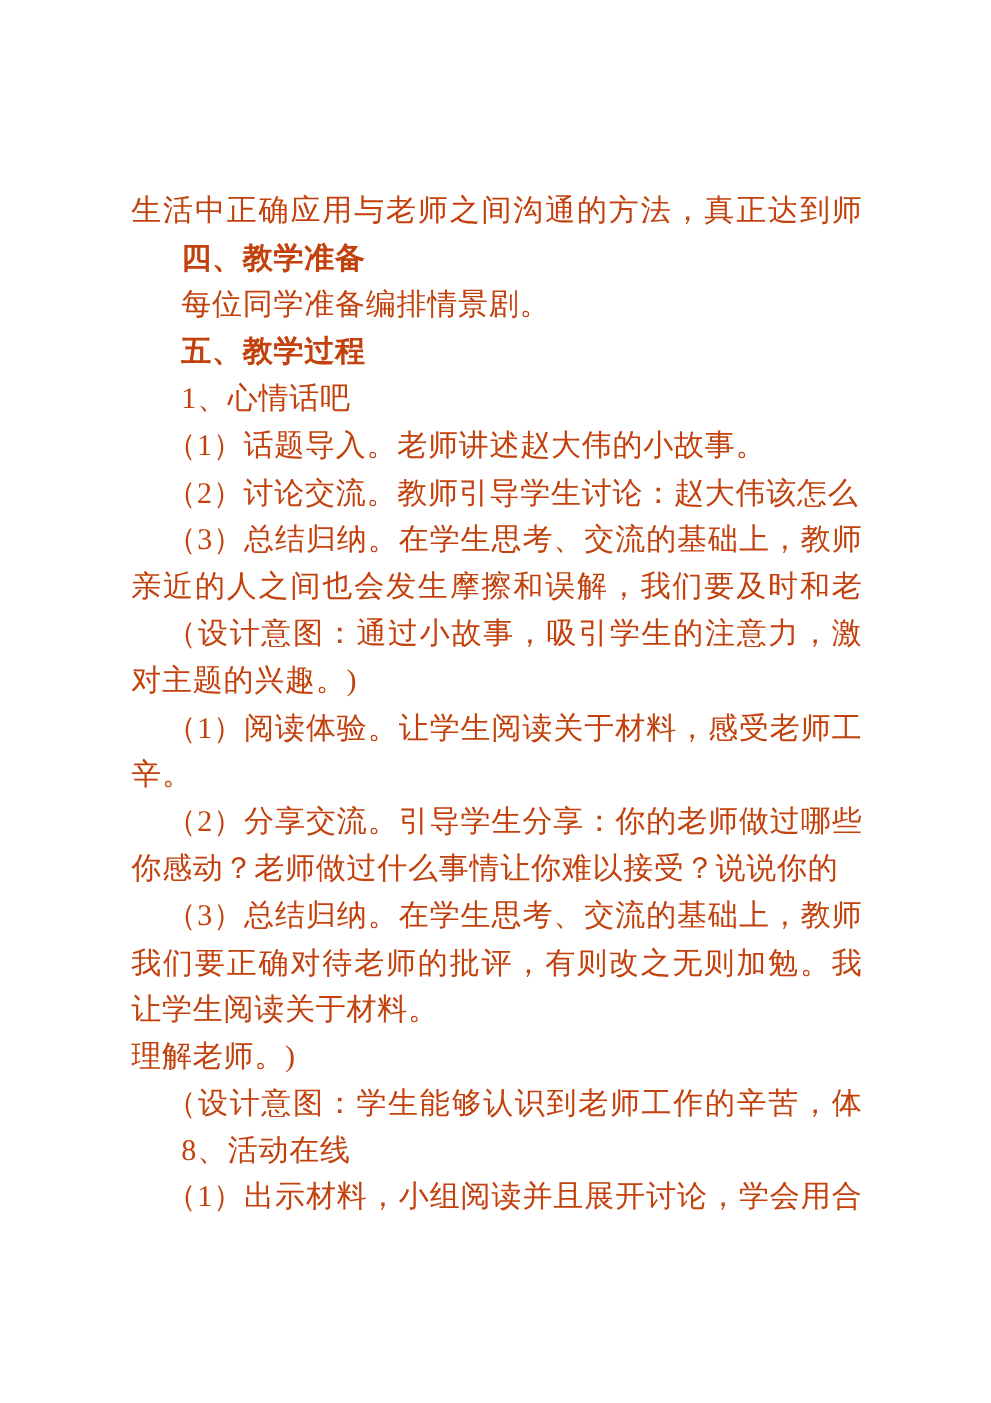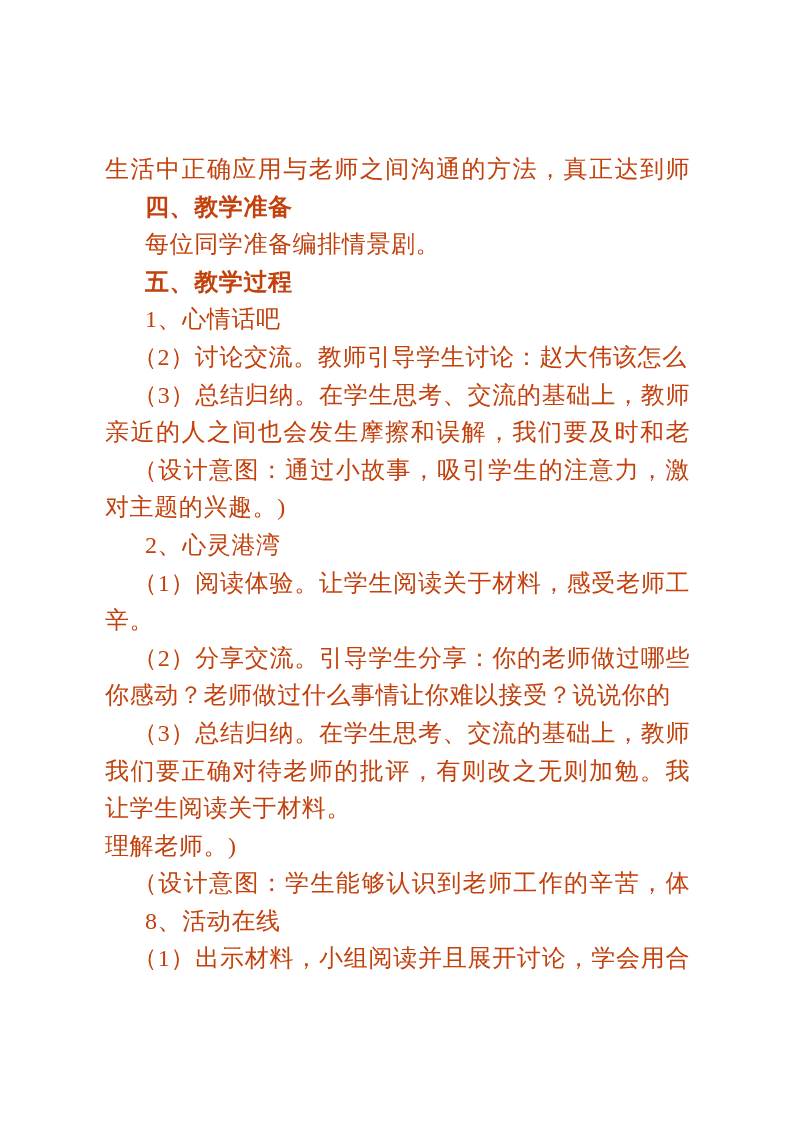--- a/index.html
+++ b/index.html
@@ -48,26 +48,26 @@
 </head>
 <body>
 
 <div class="page">
   <div class="doc-body">
     <div class="l i0 fill">生活中正确应用与老师之间沟通的方法，真正达到师生的和谐。</div>
     <div class="l i2 b">四、教学准备</div>
     <div class="l i2">每位同学准备编排情景剧。</div>
     <div class="l i2 b">五、教学过程</div>
     <div class="l i2">1、心情话吧</div>
+    <div class="l i1">（1）话题导入。老师讲述赵大伟的小故事。</div>
     <div class="l i1">（2）讨论交流。教师引导学生讨论：赵大伟该怎么办？</div>
     <div class="l i1 fill">（3）总结归纳。在学生思考、交流的基础上，教师总结：</div>
     <div class="l fill">亲近的人之间也会发生摩擦和误解，我们要及时和老师沟通。</div>
     <div class="l i1 fill">（设计意图：通过小故事，吸引学生的注意力，激发学生</div>
     <div class="l">对主题的兴趣。)</div>
-    <div class="l i2">2、心灵港湾</div>
     <div class="l i1 fill">（1）阅读体验。让学生阅读关于材料，感受老师工作的艰</div>
     <div class="l">辛。</div>
     <div class="l i1 fill">（2）分享交流。引导学生分享：你的老师做过哪些事情让</div>
     <div class="l">你感动？老师做过什么事情让你难以接受？说说你的感受。</div>
     <div class="l i1 fill">（3）总结归纳。在学生思考、交流的基础上，教师总结：</div>
     <div class="l fill">我们要正确对待老师的批评，有则改之无则加勉。我们还要学</div>
     <div class="l">让学生阅读关于材料。</div>
     <div class="l">理解老师。)</div>
     <div class="l i1 fill">（设计意图：学生能够认识到老师工作的辛苦，体谅老师，</div>
     <div class="l i2">8、活动在线</div>

